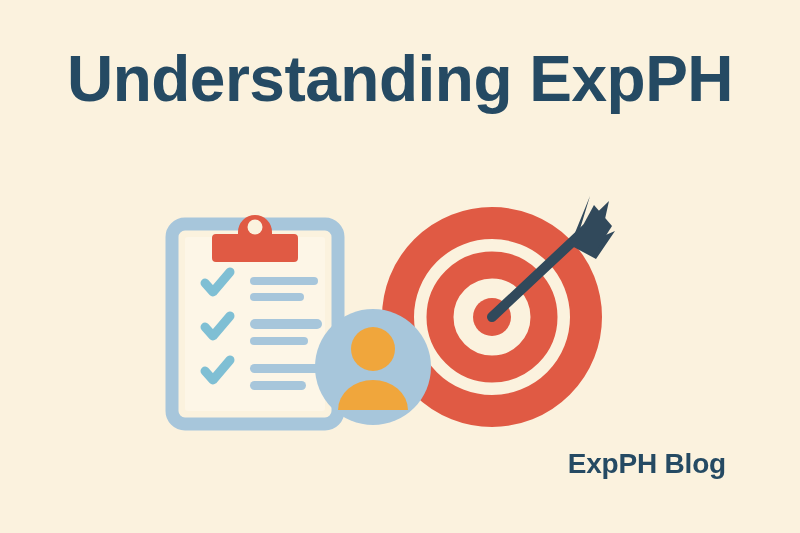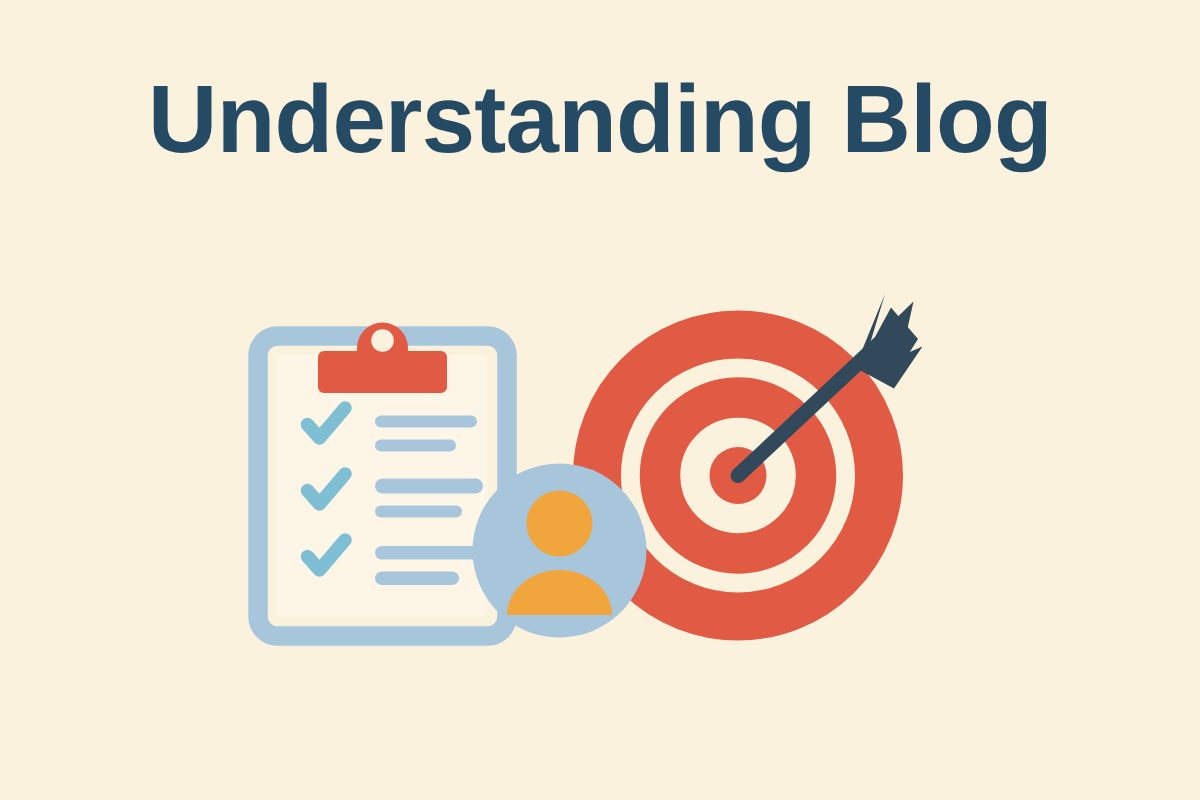--- a/index.html
+++ b/index.html
@@ -122,17 +122,18 @@
 
         <line x1="492" y1="317" x2="586" y2="229" stroke="#31495B" stroke-width="10" stroke-linecap="round"></line>
 
         <path d="M570 245 L590 196 L580 229 L609 201 L601 237 L615 231 L596 259 Z" fill="#31495B"></path>
         <path d="M575 240 L594 205 L612 226 L593 256 Z" fill="#31495B"></path>
       </g>
     </svg>
   </div>
 
   <div id="title-block">
-    <span class="title-line">Understanding Blog</span>
+    <span class="title-line">Understanding ExpPH</span>
   </div>
 
+  <div id="brand">ExpPH Blog</div>
 
 </div>
 
 </body></html>

